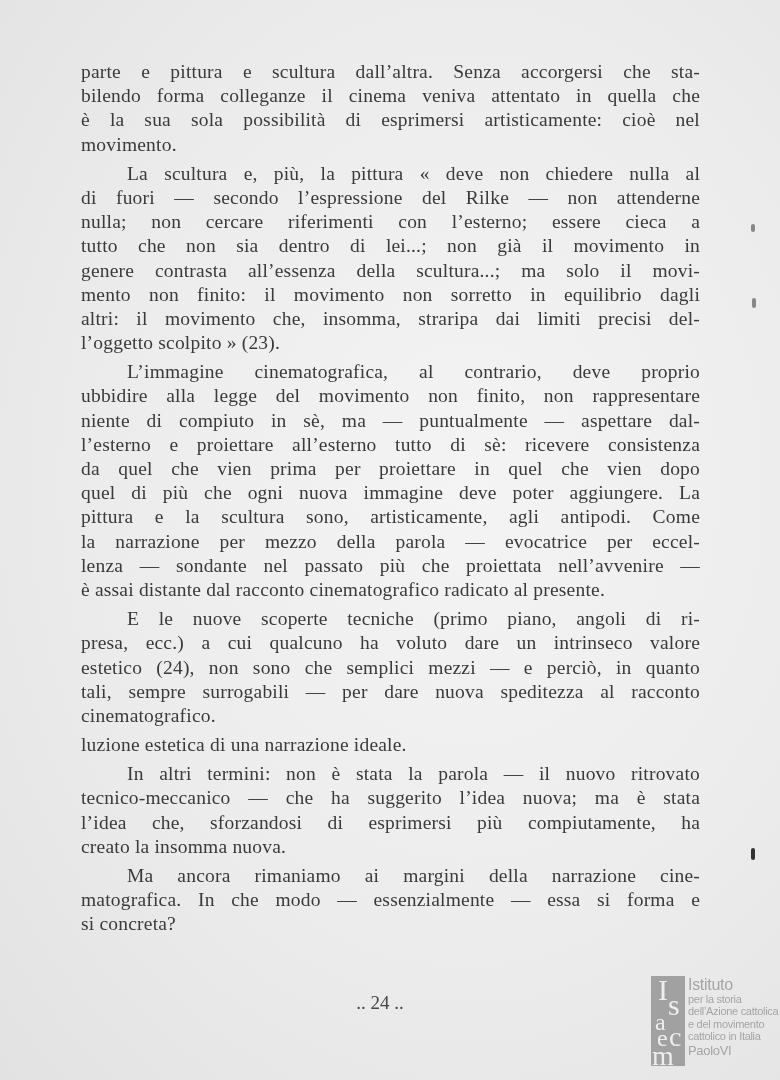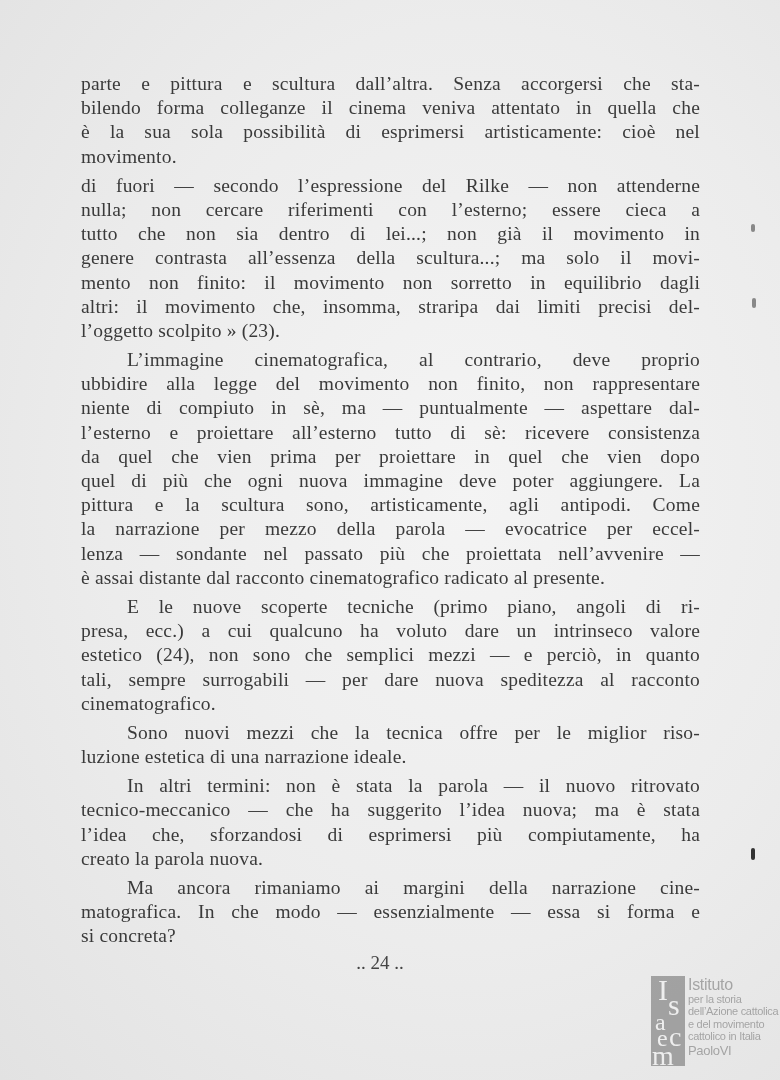--- a/index.html
+++ b/index.html
@@ -5,36 +5,36 @@
   html, body { margin:0; padding:0; }
   body {
     width:780px; height:1080px; overflow:hidden;
     background:#ececec;
     background-image: radial-gradient(ellipse at 60% 45%, #f4f4f4 0%, #ececec 55%, #e2e2e2 100%);
     position:relative;
     font-family:"Liberation Serif", "DejaVu Serif", serif;
     color:#3a3a3a;
   }
   .page-text {
-    position:absolute; left:81px; top:72px; width:619px;
+    position:absolute; left:81px; top:60px; width:619px;
   }
   .line {
     display:block;
     height:24.2px; line-height:24.2px;
     font-size:19.5px;
     text-align:justify; text-align-last:justify;
     white-space:nowrap;
     letter-spacing:0.2px;
   }
   .line.last { text-align-last:left; }
   .line.indent { padding-left:46px; }
   .line .it { }
   .gap { height:5px; }
   .page-number {
-    position:absolute; left:340px; top:952px; width:80px;
+    position:absolute; left:340px; top:992px; width:80px;
     text-align:center; font-size:19px; color:#444;
   }
   .watermark {
     position:absolute; left:651px; top:976px; width:125px; height:90px;
     opacity:0.75;
   }
   .wm-mark {
     position:absolute; left:0; top:0; width:34px; height:90px;
     background:#8a8a8a;
   }
@@ -59,20 +59,21 @@
 
 <div class="page-text" id="page-body">
     <div>
       <span class="line">parte e pittura e scultura dall’altra. Senza accorgersi che sta-</span>
       <span class="line">bilendo forma colleganze il cinema veniva attentato in quella che</span>
       <span class="line">è la sua sola possibilità di esprimersi artisticamente: cioè nel</span>
       <span class="line last">movimento.</span>
     </div>
     <div class="gap"></div>
     <div>
+      <span class="line indent">La scultura e, più, la pittura « deve non chiedere nulla al</span>
       <span class="line">di fuori — secondo l’espressione del Rilke — non attenderne</span>
       <span class="line">nulla; non cercare riferimenti con l’esterno; essere cieca a</span>
       <span class="line">tutto che non sia dentro di lei...; non già il movimento in</span>
       <span class="line">genere contrasta all’essenza della scultura...; ma solo il movi-</span>
       <span class="line">mento <span class="it">non finito</span>: il movimento non sorretto in equilibrio dagli</span>
       <span class="line">altri: il movimento che, insomma, straripa dai limiti precisi del-</span>
       <span class="line last">l’oggetto scolpito » (23).</span>
     </div>
     <div class="gap"></div>
     <div>
@@ -90,29 +91,28 @@
     <div class="gap"></div>
     <div>
       <span class="line indent">E le nuove scoperte tecniche (<span class="it">primo piano, angoli di ri-</span></span>
       <span class="line"><span class="it">presa</span>, ecc.) a cui qualcuno ha voluto dare un intrinseco valore</span>
       <span class="line">estetico (24), non sono che semplici mezzi — e perciò, in quanto</span>
       <span class="line">tali, sempre surrogabili — per dare nuova speditezza al racconto</span>
       <span class="line last">cinematografico.</span>
     </div>
     <div class="gap"></div>
     <div>
-      <span class="line indent">Sono nuovi mezzi che la tecnica offre per le miglior riso-</span>
       <span class="line last">luzione estetica di una narrazione ideale.</span>
     </div>
     <div class="gap"></div>
     <div>
       <span class="line indent">In altri termini: non è stata la parola — il nuovo ritrovato</span>
       <span class="line">tecnico-meccanico — che ha suggerito l’idea nuova; ma è stata</span>
       <span class="line">l’idea che, sforzandosi di esprimersi più compiutamente, ha</span>
-      <span class="line last">creato la parola nuova.</span>
+      <span class="line last">creato la insomma nuova.</span>
     </div>
     <div class="gap"></div>
     <div>
       <span class="line indent">Ma ancora rimaniamo ai margini della narrazione cine-</span>
       <span class="line">matografica. In che modo — essenzialmente — essa si forma e</span>
       <span class="line last">si concreta?</span>
     </div>
   </div>
 
 <div class="page-number">.. 24 ..</div>

